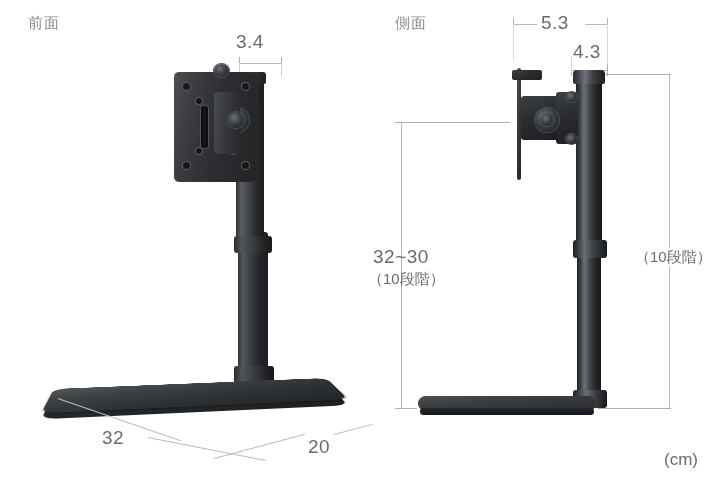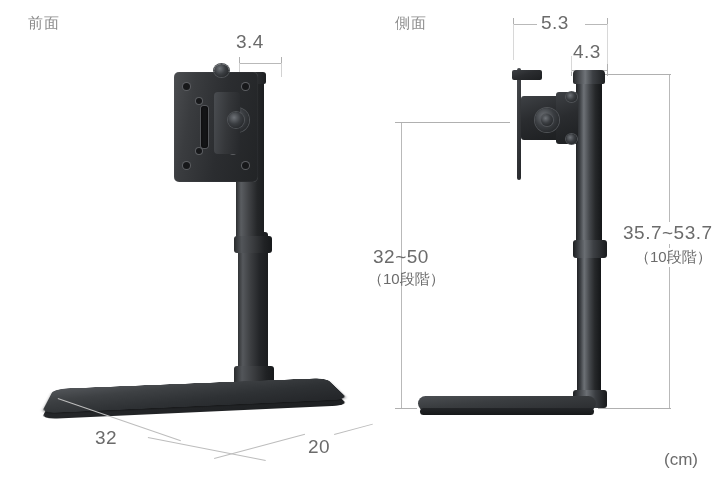--- a/index.html
+++ b/index.html
@@ -239,21 +239,21 @@
     <div class="pivot-knob" style="left:225px; top:108px; width:24px; height:24px;"></div>
     <div class="plate-side" style="left:214px; top:92px; width:26px; height:62px; border-radius:4px;"></div>
     <div class="pivot-knob" style="left:228px; top:112px; width:16px; height:16px;"></div>
 
     <div class="base-front-edge" style="left:52px; top:372px; width:290px; height:56px;"></div>
     <div class="base-front" style="left:52px; top:366px; width:290px; height:56px;"></div>
   </div>
 
   <div class="rule-diag" style="left:58px; top:398px; width:130px; transform:rotate(19deg);"></div>
   <div class="rule-diag" style="left:148px; top:437px; width:120px; transform:rotate(11deg);"></div>
-  <div class="dim-text" style="left:95px; top:427px;">32</div>
+  <div class="dim-text" style="left:102px; top:427px;">32</div>
 
   <div class="rule-diag" style="left:214px; top:458px; width:94px; transform:rotate(-15deg);"></div>
   <div class="rule-diag" style="left:334px; top:434px; width:40px; transform:rotate(-15deg);"></div>
   <div class="dim-text" style="left:308px; top:436px;">20</div>
 
   <div class="view-label" style="left:395px; top:14px;">側面</div>
 
   <div class="dim-text" style="left:541px; top:12px;">5.3</div>
   <div class="rule-h" style="left:513px; top:24px; width:24px;"></div>
   <div class="rule-h" style="left:585px; top:24px; width:22px;"></div>
@@ -286,24 +286,23 @@
     <div class="pivot-knob" style="left:566px; top:134px; width:11px; height:10px;"></div>
     <div class="bracket-side" style="left:512px; top:70px; width:30px; height:10px; border-radius:2px;"></div>
 
     <div class="base-side" style="left:418px; top:396px; width:178px; height:15px;"></div>
     <div class="base-side-edge" style="left:420px; top:408px; width:174px; height:7px;"></div>
   </div>
 
   <div class="rule-v" style="left:401px; top:122px; height:286px;"></div>
   <div class="tick-h" style="left:395px; top:122px; width:115px;"></div>
   <div class="tick-h" style="left:395px; top:408px; width:22px;"></div>
-  <div class="dim-text" style="left:373px; top:246px;">32~50</div>
+  <div class="dim-text" style="left:373px; top:246px;">32~30</div>
   <div class="dim-sub" style="left:368px; top:270px;">（10段階）</div>
 
   <div class="rule-v" style="left:669px; top:74px; height:334px;"></div>
   <div class="tick-h" style="left:605px; top:74px; width:66px;"></div>
   <div class="tick-h" style="left:598px; top:408px; width:73px;"></div>
-  <div class="dim-text" style="left:621px; top:222px; background:#fff; padding:0 2px;">35.7~53.7</div>
   <div class="dim-sub" style="left:633px; top:248px; background:#fff; padding:0 2px;">（10段階）</div>
 
   <div class="unit-text" style="left:664px; top:450px;">(cm)</div>
 
 </div>
 
 </body></html>

